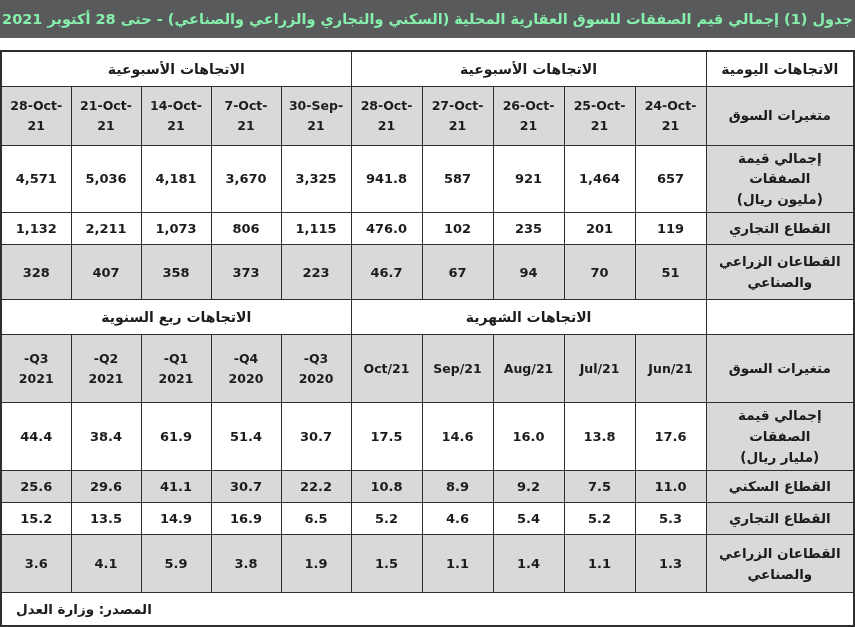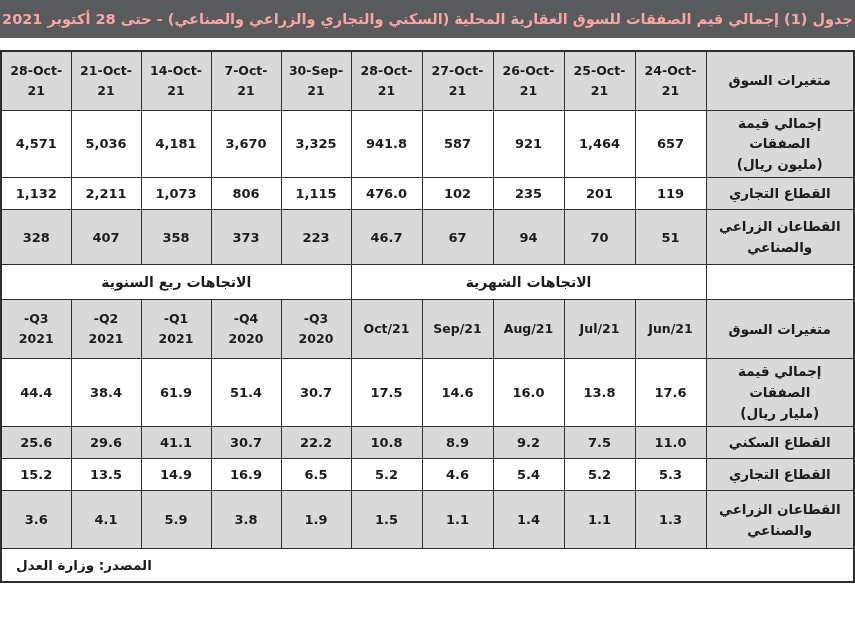--- a/index.html
+++ b/index.html
@@ -7,21 +7,21 @@
     width: 855px; height: 627px;
     background: #ffffff;
     font-family: "DejaVu Sans", sans-serif;
     overflow: hidden;
   }
   .page { width: 855px; height: 627px; background: #ffffff; }
 
   .title-bar {
     width: 855px; height: 38px;
     background: #595a5c;
-    color: #fca5a5;
+    color: #86efac;
     display: flex; align-items: center; justify-content: center;
     direction: rtl;
     font-weight: bold;
     font-size: 14.5px;
     margin-bottom: 12px;
   }
 
   table.market-table {
     width: 855px;
     border-collapse: collapse;
@@ -80,20 +80,25 @@
         <col style="width:70px">
         <col style="width:70px">
       <col style="width:71px">
         <col style="width:71px">
         <col style="width:71px">
         <col style="width:71px">
         <col style="width:71px">
       <col style="width:148px">
     </colgroup>
     <tbody>
+        <tr style="height: 35px;">
+          <th colspan="5" class="group-cell">الاتجاهات الأسبوعية</th>
+          <th colspan="5" class="group-cell">الاتجاهات الأسبوعية</th>
+          <th colspan="1" class="group-cell">الاتجاهات اليومية</th>
+        </tr>
         <tr style="height: 59px;">
           <th class="col-head"><span>28-Oct-</span><br><span>21</span></th>
           <th class="col-head"><span>21-Oct-</span><br><span>21</span></th>
           <th class="col-head"><span>14-Oct-</span><br><span>21</span></th>
           <th class="col-head"><span>7-Oct-</span><br><span>21</span></th>
           <th class="col-head"><span>30-Sep-</span><br><span>21</span></th>
           <th class="col-head"><span>28-Oct-</span><br><span>21</span></th>
           <th class="col-head"><span>27-Oct-</span><br><span>21</span></th>
           <th class="col-head"><span>26-Oct-</span><br><span>21</span></th>
           <th class="col-head"><span>25-Oct-</span><br><span>21</span></th>
@@ -137,21 +142,21 @@
           <td class="num">94</td>
           <td class="num">70</td>
           <td class="num">51</td>
           <td class="row-label"><span>القطاعان الزراعي</span><br><span>والصناعي</span></td>
         </tr>
         <tr style="height: 35px; margin-top: 19px;">
           <th colspan="5" class="group-cell">الاتجاهات ربع السنوية</th>
           <th colspan="5" class="group-cell">الاتجاهات الشهرية</th>
           <th colspan="1" class="group-cell"></th>
         </tr>
-        <tr style="height: 59px;">
+        <tr style="height: 68px;">
           <th class="col-head"><span>-Q3</span><br><span>2021</span></th>
           <th class="col-head"><span>-Q2</span><br><span>2021</span></th>
           <th class="col-head"><span>-Q1</span><br><span>2021</span></th>
           <th class="col-head"><span>-Q4</span><br><span>2020</span></th>
           <th class="col-head"><span>-Q3</span><br><span>2020</span></th>
           <th class="col-head"><span>Oct/21</span></th>
           <th class="col-head"><span>Sep/21</span></th>
           <th class="col-head"><span>Aug/21</span></th>
           <th class="col-head"><span>Jul/21</span></th>
           <th class="col-head"><span>Jun/21</span></th>

